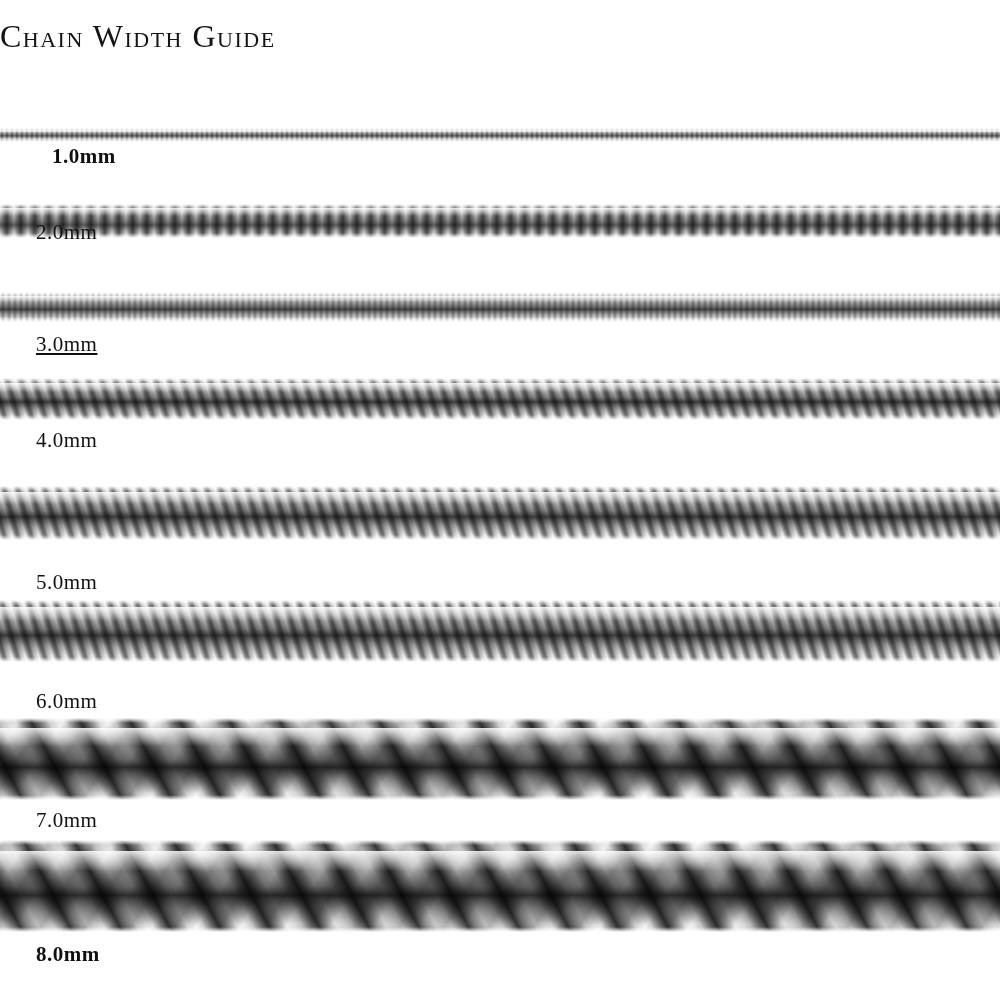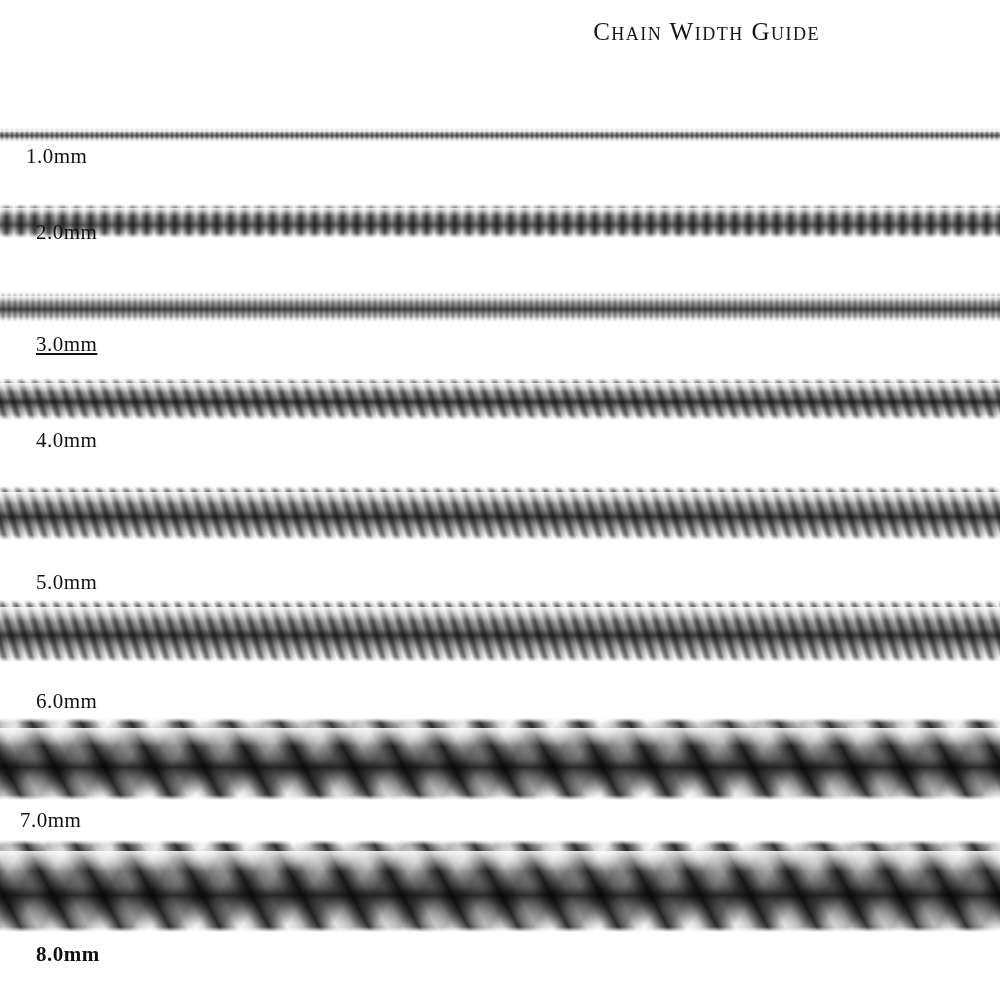--- a/index.html
+++ b/index.html
@@ -14,23 +14,23 @@
     overflow: hidden;
     font-family: "Liberation Serif", serif;
     color: #1a1a1a;
   }
 
   #guide-title {
     position: absolute;
     top: 18px;
     left: 0;
     width: 820px;
-    text-align: right;
+    text-align: left;
     font-family: "Liberation Serif", serif;
-    font-size: 25px;
+    font-size: 32px;
     letter-spacing: 1.5px;
     color: #141414;
     font-variant: small-caps;
     white-space: nowrap;
   }
 
   .chain-row {
     position: absolute;
     left: 0;
     width: 1000px;
@@ -149,21 +149,21 @@
 <body>
 
 <div id="guide-title">Chain Width Guide</div>
 
 <div class="chain-row">
   <div class="chain-strip chain-thin" style="top:128px;height:14px;">
     <div class="gloss"></div>
     <div class="edge-fade-top"></div>
     <div class="edge-fade-bottom"></div>
   </div>
-  <div class="chain-label" style="top:144px;left:26px;">1.0mm</div>
+  <div class="chain-label" style="top:144px;left:52px;font-weight:bold;">1.0mm</div>
 </div>
 
 <div class="chain-row">
   <div class="chain-strip chain-bead" style="top:204px;height:34px;">
     <div class="gloss"></div>
     <div class="edge-fade-top"></div>
     <div class="edge-fade-bottom"></div>
   </div>
   <div class="chain-label" style="top:220px;left:36px;">2.0mm</div>
 </div>
@@ -203,21 +203,21 @@
   </div>
   <div class="chain-label" style="top:676px;left:36px;margin-top:13px;">6.0mm</div>
 </div>
 
 <div class="chain-row">
   <div class="chain-strip chain-rope" style="top:718px;height:82px;">
     <div class="gloss"></div>
     <div class="edge-fade-top"></div>
     <div class="edge-fade-bottom"></div>
   </div>
-  <div class="chain-label" style="top:808px;left:20px;">7.0mm</div>
+  <div class="chain-label" style="top:808px;left:36px;">7.0mm</div>
 </div>
 
 <div class="chain-row">
   <div class="chain-strip chain-rope" style="top:840px;height:92px;">
     <div class="gloss"></div>
     <div class="edge-fade-top"></div>
     <div class="edge-fade-bottom"></div>
   </div>
   <div class="chain-label" style="top:942px;left:36px;font-weight:bold;">8.0mm</div>
 </div>

